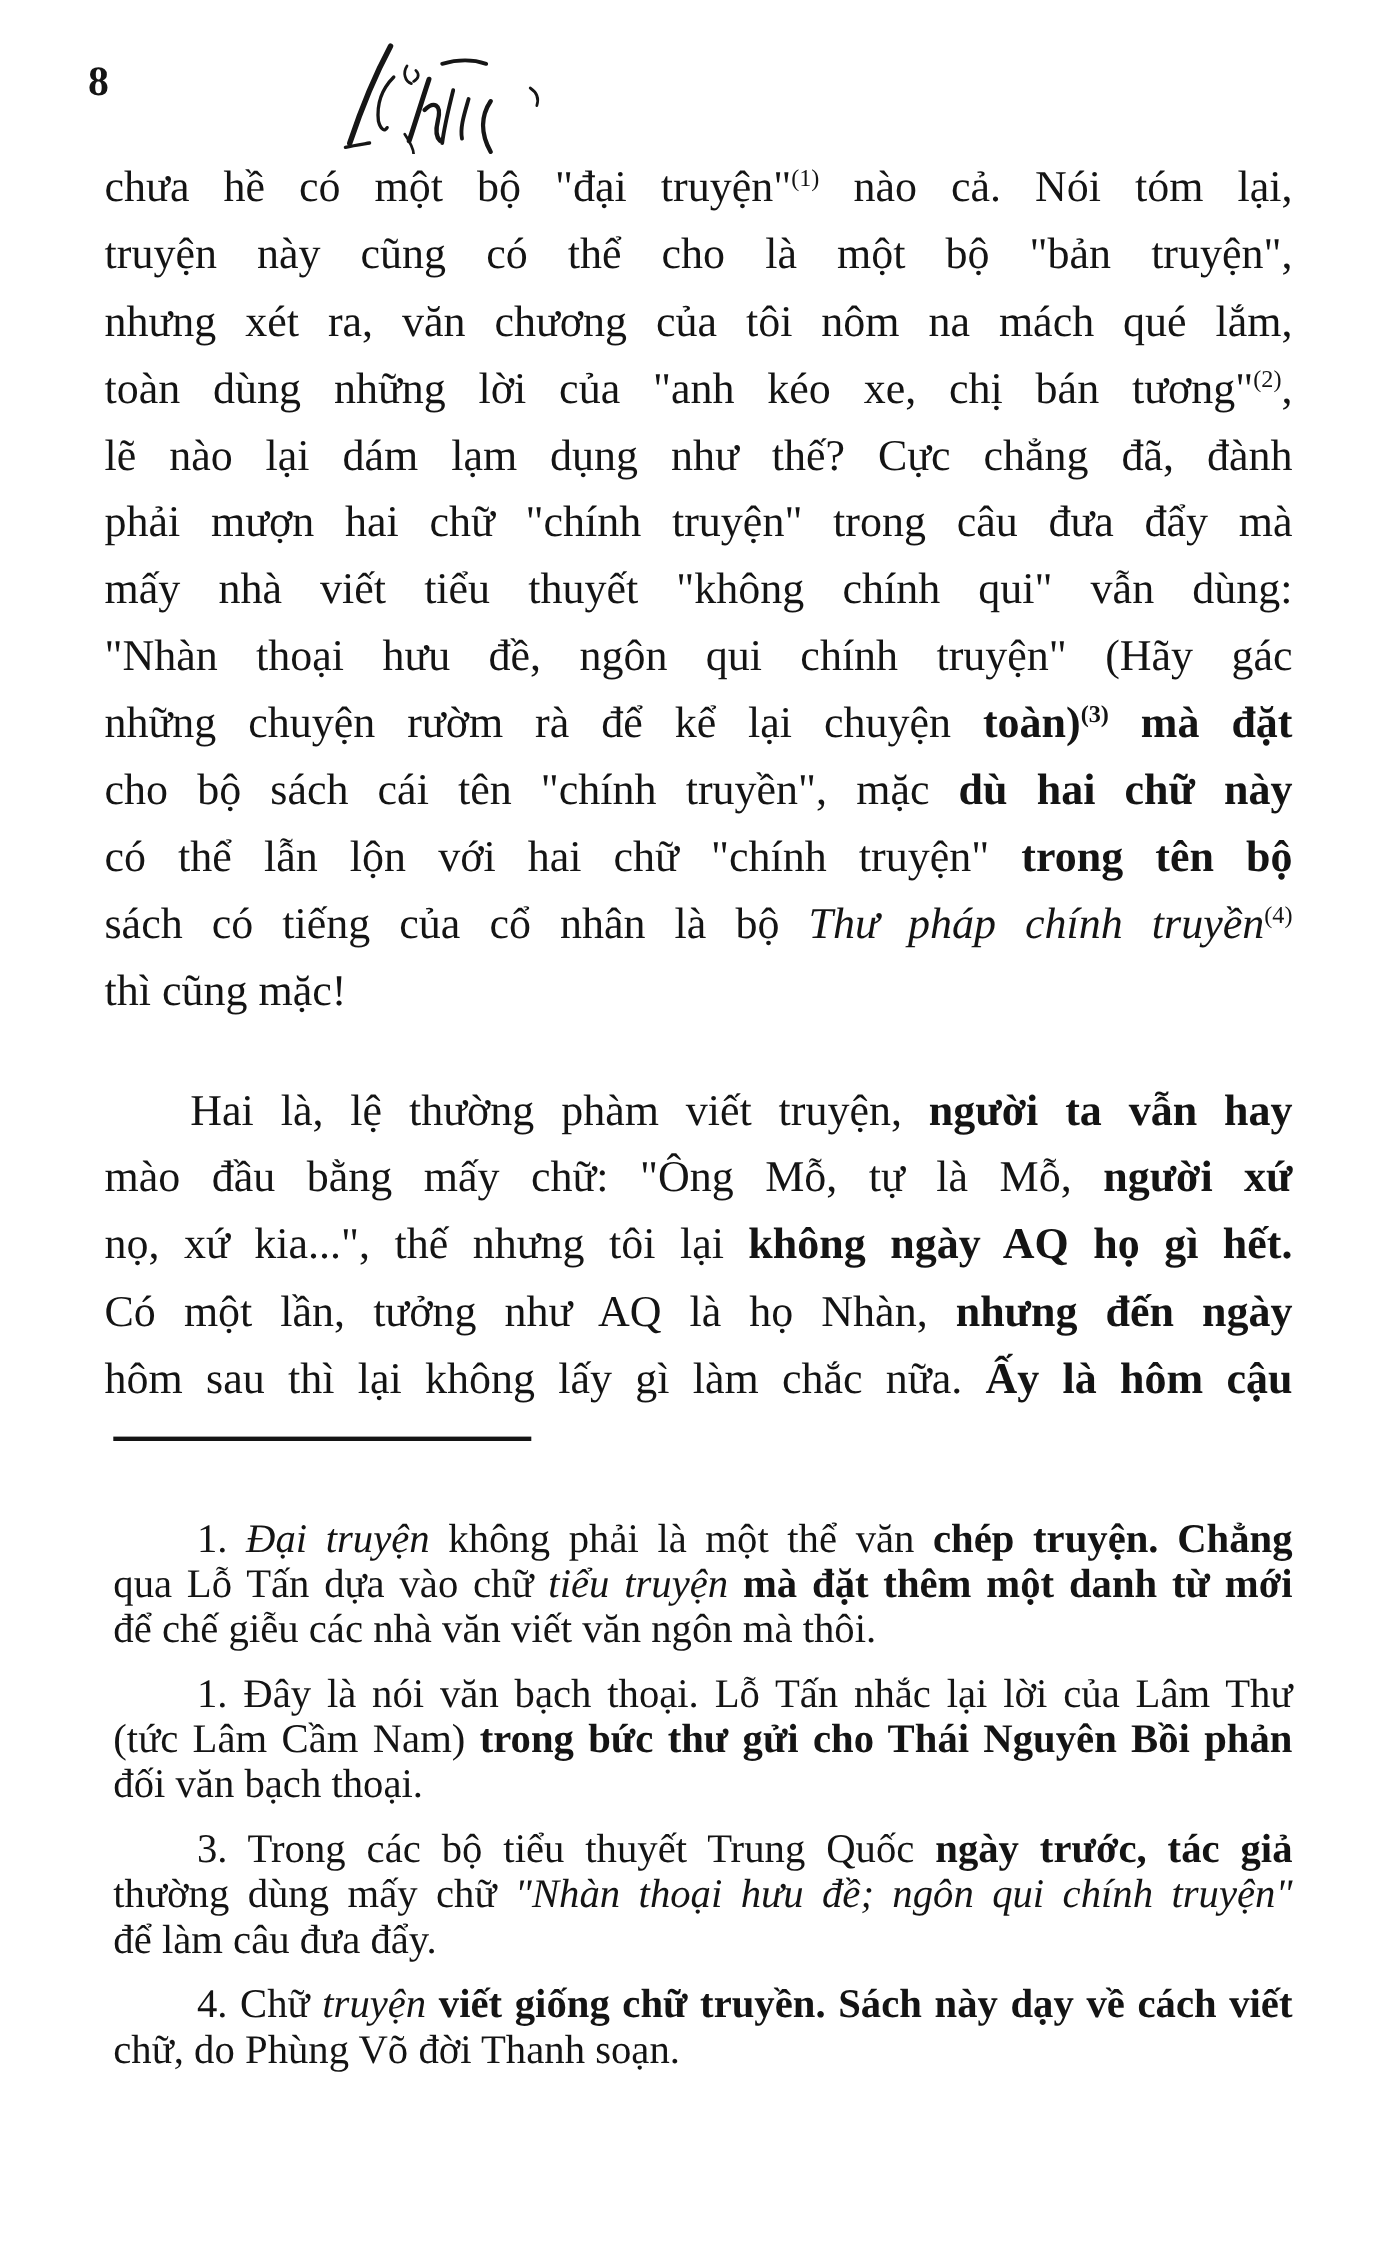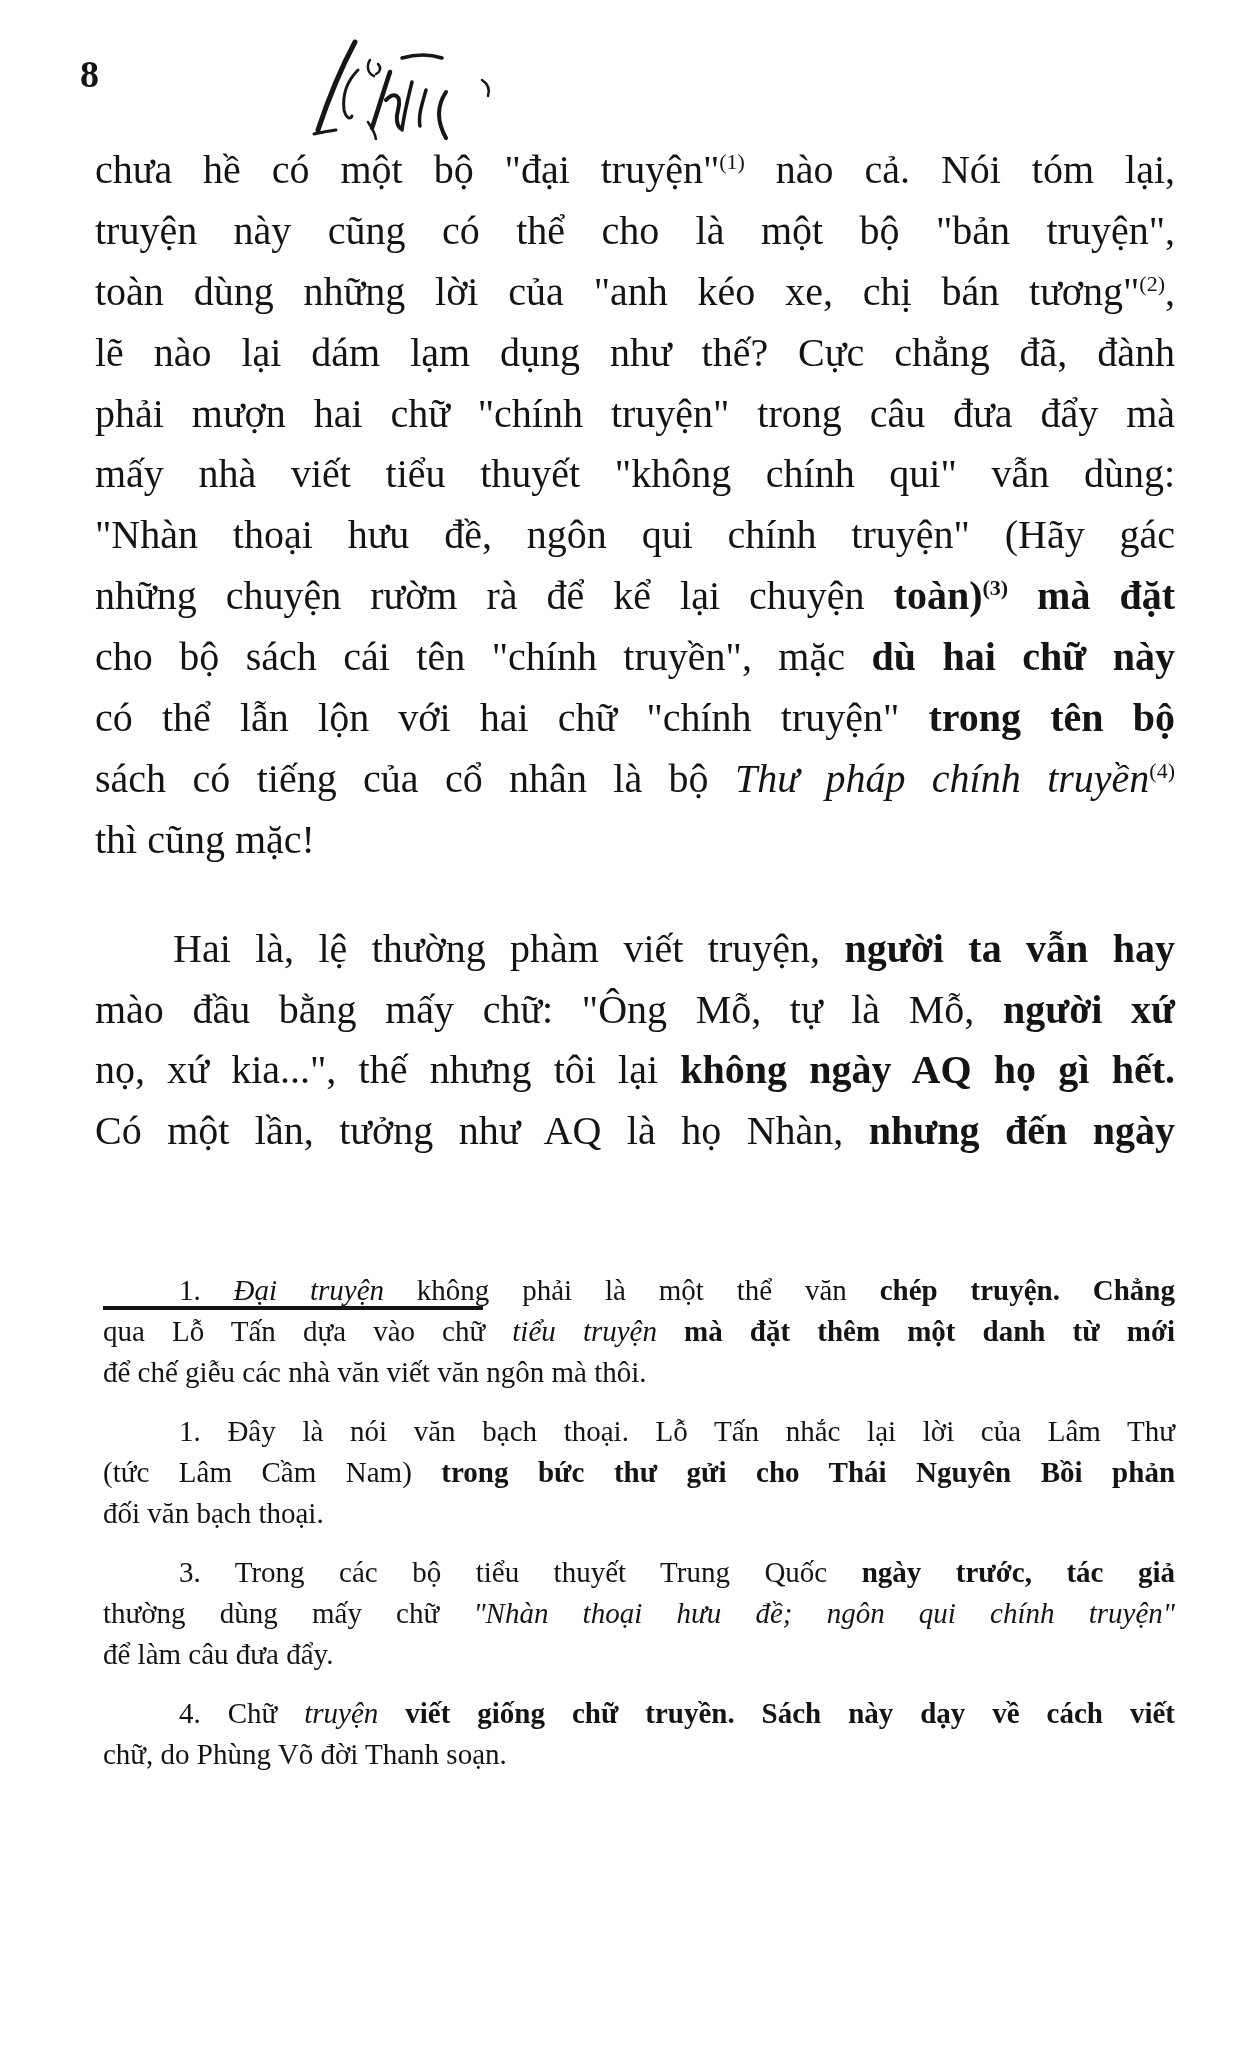--- a/index.html
+++ b/index.html
@@ -76,23 +76,23 @@
     position: absolute;
     left: 103px;
     top: 1306px;
     width: 380px;
     height: 4px;
     background: #141414;
   }
   .footnotes {
     position: absolute;
     left: 103px;
-    top: 1270px;
+    top: 1379px;
     width: 1072px;
-    font-size: 29px;
+    font-size: 37px;
     line-height: 41px;
   }
   .footnote {
     margin-bottom: 18px;
   }
   .footnote .line {
     display: block;
     white-space: nowrap;
     text-align: justify;
     text-align-last: justify;
@@ -126,34 +126,36 @@
         <path d="M256 62 C248 74, 246 90, 256 108" stroke-width="4"></path>
         <path d="M212 28 C226 24, 240 24, 252 28" stroke-width="3.5"></path>
         <path d="M292 50 C298 54, 300 60, 298 66" stroke-width="2.5"></path>
       </g>
     </svg>
   </div>
 
   <div class="main-text" id="main-text">
       <span class="line"><span>chưa hề có một bộ "đại truyện"</span><sup class="fn">(1)</sup><span> nào cả. Nói tóm lại,</span></span>
       <span class="line"><span>truyện này cũng có thể cho là một bộ "bản truyện",</span></span>
+      <span class="line"><span>nhưng xét ra, văn chương của tôi nôm na mách qué lắm,</span></span>
       <span class="line"><span>toàn dùng những lời của "anh kéo xe, chị bán tương"</span><sup class="fn">(2)</sup><span>,</span></span>
       <span class="line"><span>lẽ nào lại dám lạm dụng như thế? Cực chẳng đã, đành</span></span>
       <span class="line"><span>phải mượn hai chữ "chính truyện" trong câu đưa đẩy mà</span></span>
       <span class="line"><span>mấy nhà viết tiểu thuyết "không chính qui" vẫn dùng:</span></span>
       <span class="line"><span>"Nhàn thoại hưu đề, ngôn qui chính truyện" (Hãy gác</span></span>
       <span class="line"><span>những chuyện rườm rà để kể lại chuyện </span><span class="b">toàn)</span><sup class="fn b">(3)</sup><span class="b"> mà đặt</span></span>
       <span class="line"><span>cho bộ sách cái tên "chính truyền", mặc </span><span class="b">dù hai chữ này</span></span>
       <span class="line"><span>có thể lẫn lộn với hai chữ "chính truyện" </span><span class="b">trong tên bộ</span></span>
       <span class="line"><span>sách có tiếng của cổ nhân là bộ </span><span class="i">Thư pháp chính truyền</span><sup class="fn">(4)</sup></span>
       <span class="line last"><span>thì cũng mặc!</span></span>
       <span class="line indent"><span>Hai là, lệ thường phàm viết truyện, </span><span class="b">người ta vẫn hay</span></span>
       <span class="line"><span>mào đầu bằng mấy chữ: "Ông Mỗ, tự là Mỗ, </span><span class="b">người xứ</span></span>
       <span class="line"><span>nọ, xứ kia...", thế nhưng tôi lại </span><span class="b">không ngày AQ họ gì hết.</span></span>
       <span class="line"><span>Có một lần, tưởng như AQ là họ Nhàn, </span><span class="b">nhưng đến ngày</span></span>
+      <span class="line"><span>hôm sau thì lại không lấy gì làm chắc nữa. </span><span class="b">Ấy là hôm cậu</span></span>
     </div>
 
   <div class="rule"></div>
 
   <div class="footnotes" id="footnotes">
       <div class="footnote">
         <span class="line indent"><span>1. </span><span class="i">Đại truyện</span><span> không phải là một thể văn </span><span class="b">chép truyện. Chẳng</span></span>
         <span class="line"><span>qua Lỗ Tấn dựa vào chữ </span><span class="i">tiểu truyện</span><span class="b"> mà đặt thêm một danh từ mới</span></span>
         <span class="line last"><span>để chế giễu các nhà văn viết văn ngôn mà thôi.</span></span>
       </div>

